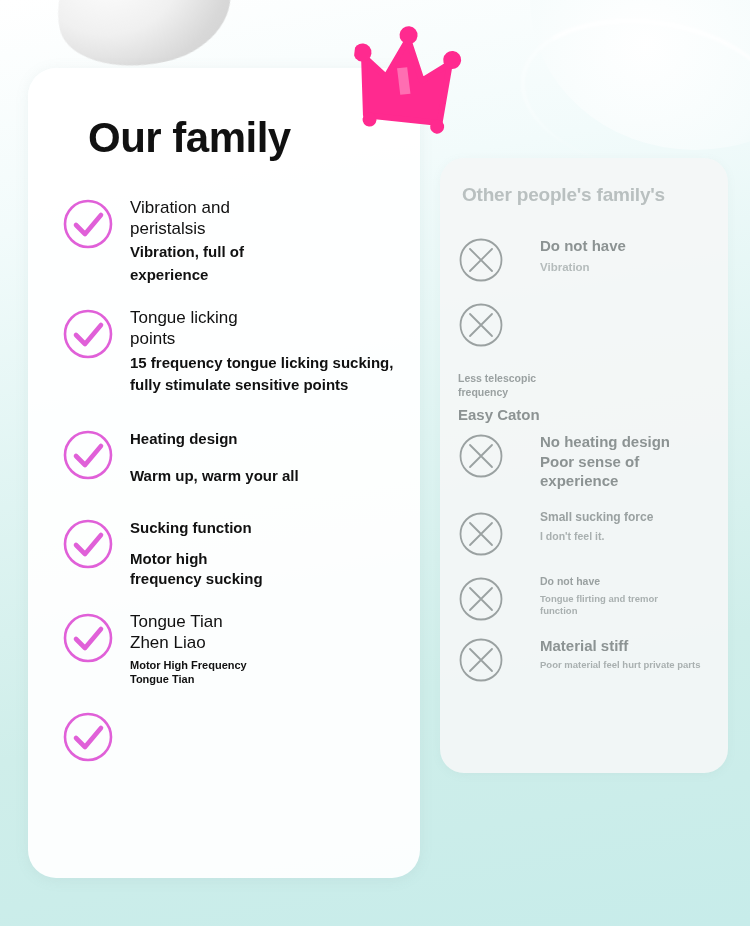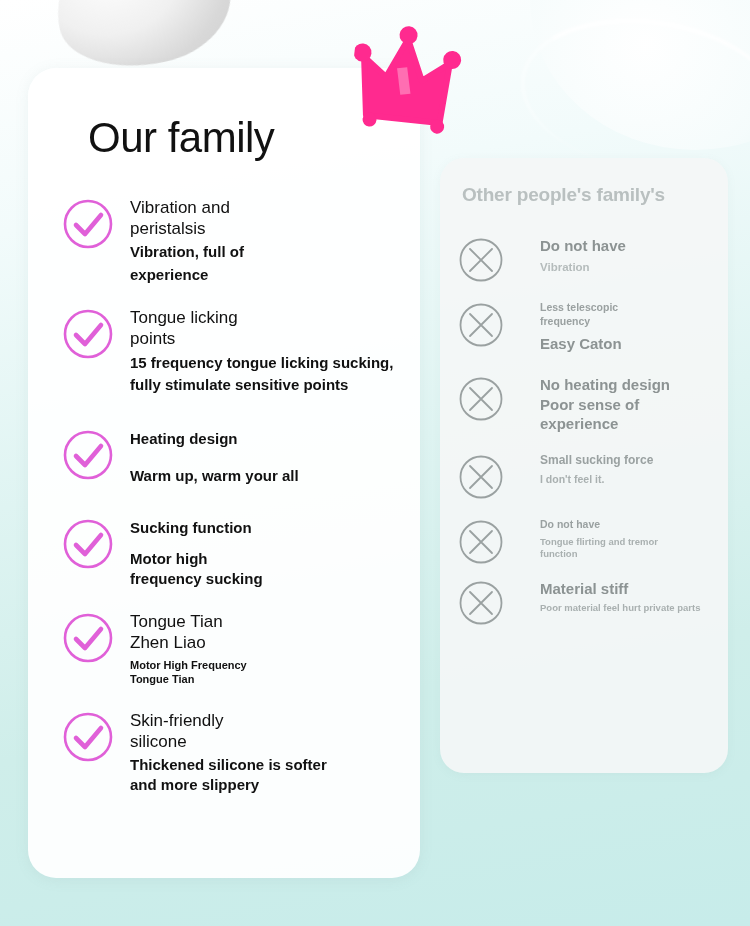--- a/index.html
+++ b/index.html
@@ -48,21 +48,21 @@
     position: absolute;
     left: 28px; top: 68px;
     width: 392px; height: 810px;
     background: rgba(255,255,255,0.93);
     border-radius: 28px;
     box-shadow: 0 2px 14px rgba(120,150,150,0.10);
     padding: 28px 22px 0 34px;
   }
   .title-main {
     font-size: 42px;
-    font-weight: normal;
+    font-weight: bold;
     color: #111;
     letter-spacing: -0.5px;
     margin: 18px 0 0 26px;
   }
 
   .rows { margin-top: 34px; }
   .row {
     display: flex;
     align-items: flex-start;
     margin-bottom: 16px;
@@ -158,21 +158,21 @@
     line-height: 1.3;
   }
   .o-tiny {
     font-size: 9.5px;
     font-weight: bold;
     color: #a9b0b0;
     line-height: 1.3;
     margin-top: 4px;
   }
   .orow.o1 { margin-bottom: 18px; }
-  .orow.o2 { margin-bottom: 22px; }
+  .orow.o2 { margin-bottom: 8px; flex-direction: column; }
   .orow.o3 { margin-bottom: 20px; }
   .orow.o4 { margin-bottom: 18px; }
   .orow.o5 { margin-bottom: 14px; }
 
   
   .crown {
     position: absolute;
     left: 352px; top: 24px;
     width: 124px; height: 110px;
     transform: rotate(6deg);
@@ -262,26 +262,20 @@
       </div>
     </div>
 
     <div class="row r6">
       <span class="tick">
         <svg viewBox="0 0 52 52" width="52" height="52">
           <circle cx="26" cy="26" r="23" fill="none" stroke="#e060d8" stroke-width="2.6"></circle>
           <path d="M14 27 L23 36 L39 17" fill="none" stroke="#e060d8" stroke-width="4.6" stroke-linecap="round" stroke-linejoin="round"></path>
         </svg>
       </span>
-      <div class="texts">
-        <div class="h-strong">Skin-friendly</div>
-        <div class="h-strong">silicone</div>
-        <div class="sub-strong">Thickened silicone is softer</div>
-        <div class="sub-strong" style="margin-top:0">and more slippery</div>
-      </div>
     </div>
 
   </div>
 </section>
 
 <section class="card-other">
   <h2 class="title-other">Other people's family's</h2>
 
   <div class="orows">
 

